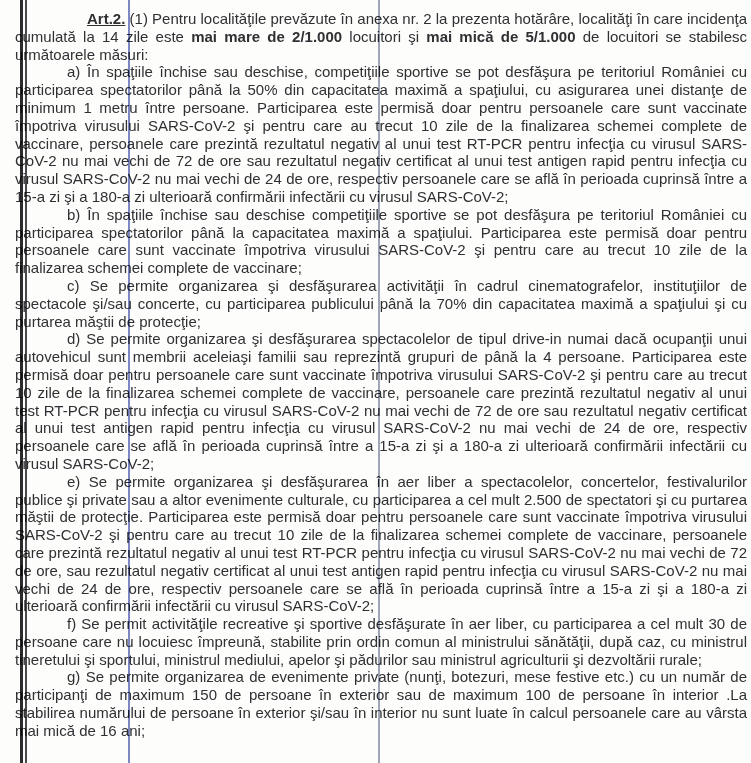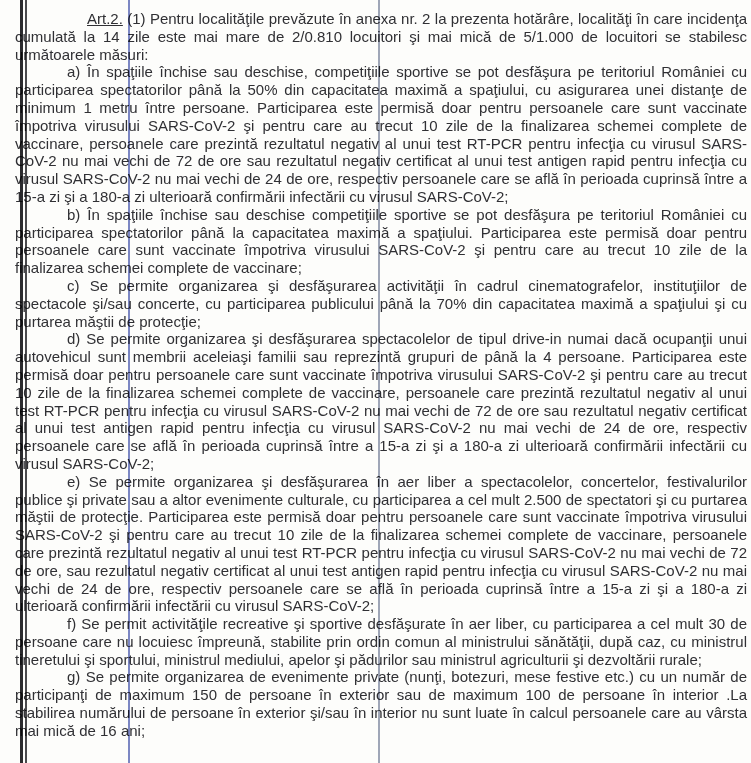--- a/index.html
+++ b/index.html
@@ -13,38 +13,38 @@
     box-sizing:border-box;
     padding:10px 4px 0 15px;
     font-family:"Liberation Sans",sans-serif;
     font-size:15px;
     line-height:17.8px;
     color:#303034;
     text-align:justify;
   }
   .para{margin:0;text-indent:52px;}
   .para.intro{text-indent:72px;}
-  .b{font-weight:normal;}
+  .b{font-weight:bold;}
   .u{text-decoration:underline;}
   .vline{
     position:absolute;top:0;bottom:0;
     pointer-events:none;
     mix-blend-mode:multiply;
   }
   .vl-dark-a{left:20px;width:3px;background:#2b2b2e;}
   .vl-dark-b{left:25px;width:2px;background:#4a4a4e;}
   .vl-blue{left:128px;width:2px;background:#7d88c6;}
   .vl-gray{left:378px;width:2px;background:#a0a7ba;}
 </style>
 </head>
 <body>
 
 <div class="page">
 
-  <p class="para intro"><span class="b u">Art.2.</span><span> (1) Pentru localităţile prevăzute în anexa nr. 2 la prezenta hotărâre, localităţi în care incidenţa cumulată la 14 zile este </span><span class="b">mai mare de 2/0.810</span><span> locuitori şi </span><span class="b">mai mică de 5/1.000</span><span> de locuitori se stabilesc următoarele măsuri:</span></p>
+  <p class="para intro"><span class="b u">Art.2.</span><span> (1) Pentru localităţile prevăzute în anexa nr. 2 la prezenta hotărâre, localităţi în care incidenţa cumulată la 14 zile este </span><span class="b">mai mare de 2/1.000</span><span> locuitori şi </span><span class="b">mai mică de 5/1.000</span><span> de locuitori se stabilesc următoarele măsuri:</span></p>
 
   <p class="para">a) În spaţiile închise sau deschise, competiţiile sportive se pot desfăşura pe teritoriul României cu participarea spectatorilor până la 50% din capacitatea maximă a spaţiului, cu asigurarea unei distanţe de minimum 1 metru între persoane. Participarea este permisă doar pentru persoanele care sunt vaccinate împotriva virusului SARS-CoV-2 şi pentru care au trecut 10 zile de la finalizarea schemei complete de vaccinare, persoanele care prezintă rezultatul negativ al unui test RT-PCR pentru infecţia cu virusul SARS-CoV-2 nu mai vechi de 72 de ore sau rezultatul negativ certificat al unui test antigen rapid pentru infecţia cu virusul SARS-CoV-2 nu mai vechi de 24 de ore, respectiv persoanele care se află în perioada cuprinsă între a 15-a zi şi a 180-a zi ulterioară confirmării infectării cu virusul SARS-CoV-2;</p>
   <p class="para">b) În spaţiile închise sau deschise competiţiile sportive se pot desfăşura pe teritoriul României cu participarea spectatorilor până la capacitatea maximă a spaţiului. Participarea este permisă doar pentru persoanele care sunt vaccinate împotriva virusului SARS-CoV-2 şi pentru care au trecut 10 zile de la finalizarea schemei complete de vaccinare;</p>
   <p class="para">c) Se permite organizarea şi desfăşurarea activităţii în cadrul cinematografelor, instituţiilor de spectacole şi/sau concerte, cu participarea publicului până la 70% din capacitatea maximă a spaţiului şi cu purtarea măştii de protecţie;</p>
   <p class="para">d) Se permite organizarea şi desfăşurarea spectacolelor de tipul drive-in numai dacă ocupanţii unui autovehicul sunt membrii aceleiaşi familii sau reprezintă grupuri de până la 4 persoane. Participarea este permisă doar pentru persoanele care sunt vaccinate împotriva virusului SARS-CoV-2 şi pentru care au trecut 10 zile de la finalizarea schemei complete de vaccinare, persoanele care prezintă rezultatul negativ al unui test RT-PCR pentru infecţia cu virusul SARS-CoV-2 nu mai vechi de 72 de ore sau rezultatul negativ certificat al unui test antigen rapid pentru infecţia cu virusul SARS-CoV-2 nu mai vechi de 24 de ore, respectiv persoanele care se află în perioada cuprinsă între a 15-a zi şi a 180-a zi ulterioară confirmării infectării cu virusul SARS-CoV-2;</p>
   <p class="para">e) Se permite organizarea şi desfăşurarea în aer liber a spectacolelor, concertelor, festivalurilor publice şi private sau a altor evenimente culturale, cu participarea a cel mult 2.500 de spectatori şi cu purtarea măştii de protecţie. Participarea este permisă doar pentru persoanele care sunt vaccinate împotriva virusului SARS-CoV-2 şi pentru care au trecut 10 zile de la finalizarea schemei complete de vaccinare, persoanele care prezintă rezultatul negativ al unui test RT-PCR pentru infecţia cu virusul SARS-CoV-2 nu mai vechi de 72 de ore, sau rezultatul negativ certificat al unui test antigen rapid pentru infecţia cu virusul SARS-CoV-2 nu mai vechi de 24 de ore, respectiv persoanele care se află în perioada cuprinsă între a 15-a zi şi a 180-a zi ulterioară confirmării infectării cu virusul SARS-CoV-2;</p>
   <p class="para">f) Se permit activităţile recreative şi sportive desfăşurate în aer liber, cu participarea a cel mult 30 de persoane care nu locuiesc împreună, stabilite prin ordin comun al ministrului sănătăţii, după caz, cu ministrul tineretului şi sportului, ministrul mediului, apelor şi pădurilor sau ministrul agriculturii şi dezvoltării rurale;</p>
   <p class="para">g) Se permite organizarea de evenimente private (nunţi, botezuri, mese festive etc.) cu un număr de participanţi de maximum 150 de persoane în exterior sau de maximum 100 de persoane în interior .La stabilirea numărului de persoane în exterior şi/sau în interior nu sunt luate în calcul persoanele care au vârsta mai mică de 16 ani;</p>
 
   <div class="vline vl-dark-a"></div>

